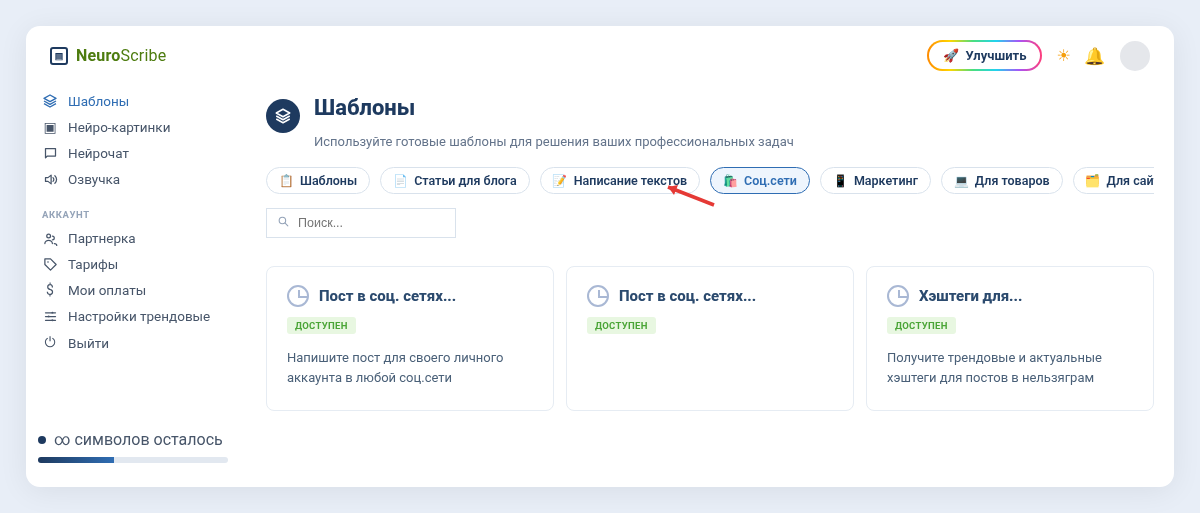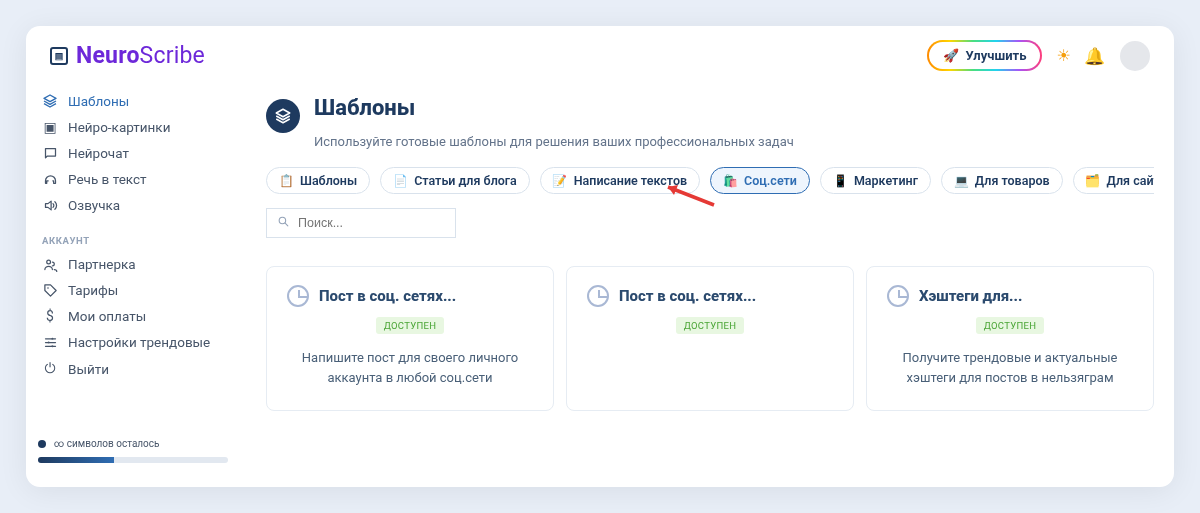--- a/index.html
+++ b/index.html
@@ -27,21 +27,21 @@
     align-items: center;
     justify-content: space-between;
     padding: 14px 24px 12px 24px;
   }
   .logo-group { display: flex; align-items: center; gap: 8px; color: #1e3a5f; }
   .logo-icon {
     width: 18px; height: 18px; border: 2px solid #1e3a5f; border-radius: 3px;
     display: inline-flex; align-items: center; justify-content: center;
     font-size: 9px; font-weight: 700;
   }
-  .logo-text { font-size: 23px; color: #6d28d9; letter-spacing: .2px; }
+  .logo-text { font-size: 16px; color: #4d7c0f; letter-spacing: .2px; }
   .logo-text b { font-weight: 700; }
   .topbar-right { display: flex; align-items: center; gap: 14px; }
   .upgrade-btn {
     display: flex; align-items: center; gap: 6px;
     padding: 6px 14px;
     border-radius: 18px;
     border: 2px solid transparent;
     background:
       linear-gradient(#fff,#fff) padding-box,
       linear-gradient(90deg,#ff8a00,#ffd600,#4ade80,#22d3ee,#a855f7,#ff3d7a) border-box;
@@ -74,21 +74,21 @@
   .section-heading {
     padding: 16px 16px 4px 16px;
     font-size: 9.5px;
     letter-spacing: .6px;
     color: #94a3b8;
     font-weight: 700;
   }
   .sidebar-bottom {
     margin-top: auto;
     padding: 10px 12px 14px 12px;
-    font-size: 10px;
+    font-size: 16px;
     color: #475569;
   }
   .symbols-line { display:flex; align-items:center; gap:8px; }
   .dot { width:8px; height:8px; border-radius:50%; background:#1e3a5f; }
   .progress-track { height:6px; background:#e2e8f0; border-radius:3px; margin-top:8px; overflow:hidden;}
   .progress-fill { height:100%; width:40%; background: linear-gradient(90deg,#1e3a5f,#2f6db3); }
   .content {
     flex: 1;
     padding: 12px 20px 0 26px;
     overflow: hidden;
@@ -124,21 +124,21 @@
     margin-top: 14px;
     width: 190px;
     display: flex; align-items: center; gap: 8px;
     border: 1px solid #d9e2ec;
     border-radius: 0;
     padding: 6px 10px;
     color: #94a3b8;
     font-size: 12.5px;
   }
   .search-box input { border:none; outline:none; font-size:12.5px; color:#1e3a5f; width:100%; }
-  .cards-row { display:flex; gap:12px; margin-top:28px;text-align:center; }
+  .cards-row { display:flex; gap:12px; margin-top:28px; }
   .card {
     flex: 1;
     border: 1px solid #e6ecf3;
     border-radius: 8px;
     padding: 18px 20px 22px 20px;
     cursor: pointer;
   }
   .card-top {
     display: flex; gap: 10px; align-items: center;
     font-size: 15px; font-weight: 800; color:#2b4a6e;
@@ -153,21 +153,21 @@
   .clock-icon::after {
     content:""; position:absolute;
     width: 7px; height: 6px;
     border-left: 2px solid #a9b8d4;
     border-bottom: 2px solid #a9b8d4;
     top: 3px; left: 9px;
   }
   .badge {
     display:inline-block; margin-top:10px;
     background:#e8f7e1; color:#4aa536;
-    font-size: 9.5px; font-weight:400; letter-spacing:.3px;
+    font-size: 9.5px; font-weight:700; letter-spacing:.3px;
     padding: 3px 8px; border-radius: 3px;
   }
   .card-desc {
     margin-top: 14px;
     font-size: 13px;
     color: #4a6078;
     line-height: 1.55;
   }
   
   .arrow { position:absolute; pointer-events:none; }
@@ -218,28 +218,20 @@
         <span class="side-icon">
           <svg width="15" height="15" viewBox="0 0 24 24">
               <path d="M4 4h16v12H7l-3 3V4z" stroke="#475569" stroke-width="2" fill="none" stroke-linejoin="round"></path>
             </svg>
         </span>
         <span>Нейрочат</span>
       </div>
       <div class="sidebar-item">
         <span class="side-icon">
           <svg width="15" height="15" viewBox="0 0 24 24">
-              <path d="M4 14a8 8 0 0116 0v4h-3v-4h-2m-6 0H6v4H4v-4" stroke="#475569" stroke-width="2" fill="none" stroke-linejoin="round"></path>
-            </svg>
-        </span>
-        <span>Речь в текст</span>
-      </div>
-      <div class="sidebar-item">
-        <span class="side-icon">
-          <svg width="15" height="15" viewBox="0 0 24 24">
               <path d="M4 9h4l5-4v14l-5-4H4V9zm12 0a4 4 0 010 6m3-9a8 8 0 010 12" stroke="#475569" stroke-width="2" fill="none" stroke-linejoin="round" stroke-linecap="round"></path>
             </svg>
         </span>
         <span>Озвучка</span>
       </div>
 
       <div class="section-heading">АККАУНТ</div>
 
       <div class="sidebar-item">
         <span class="side-icon">

